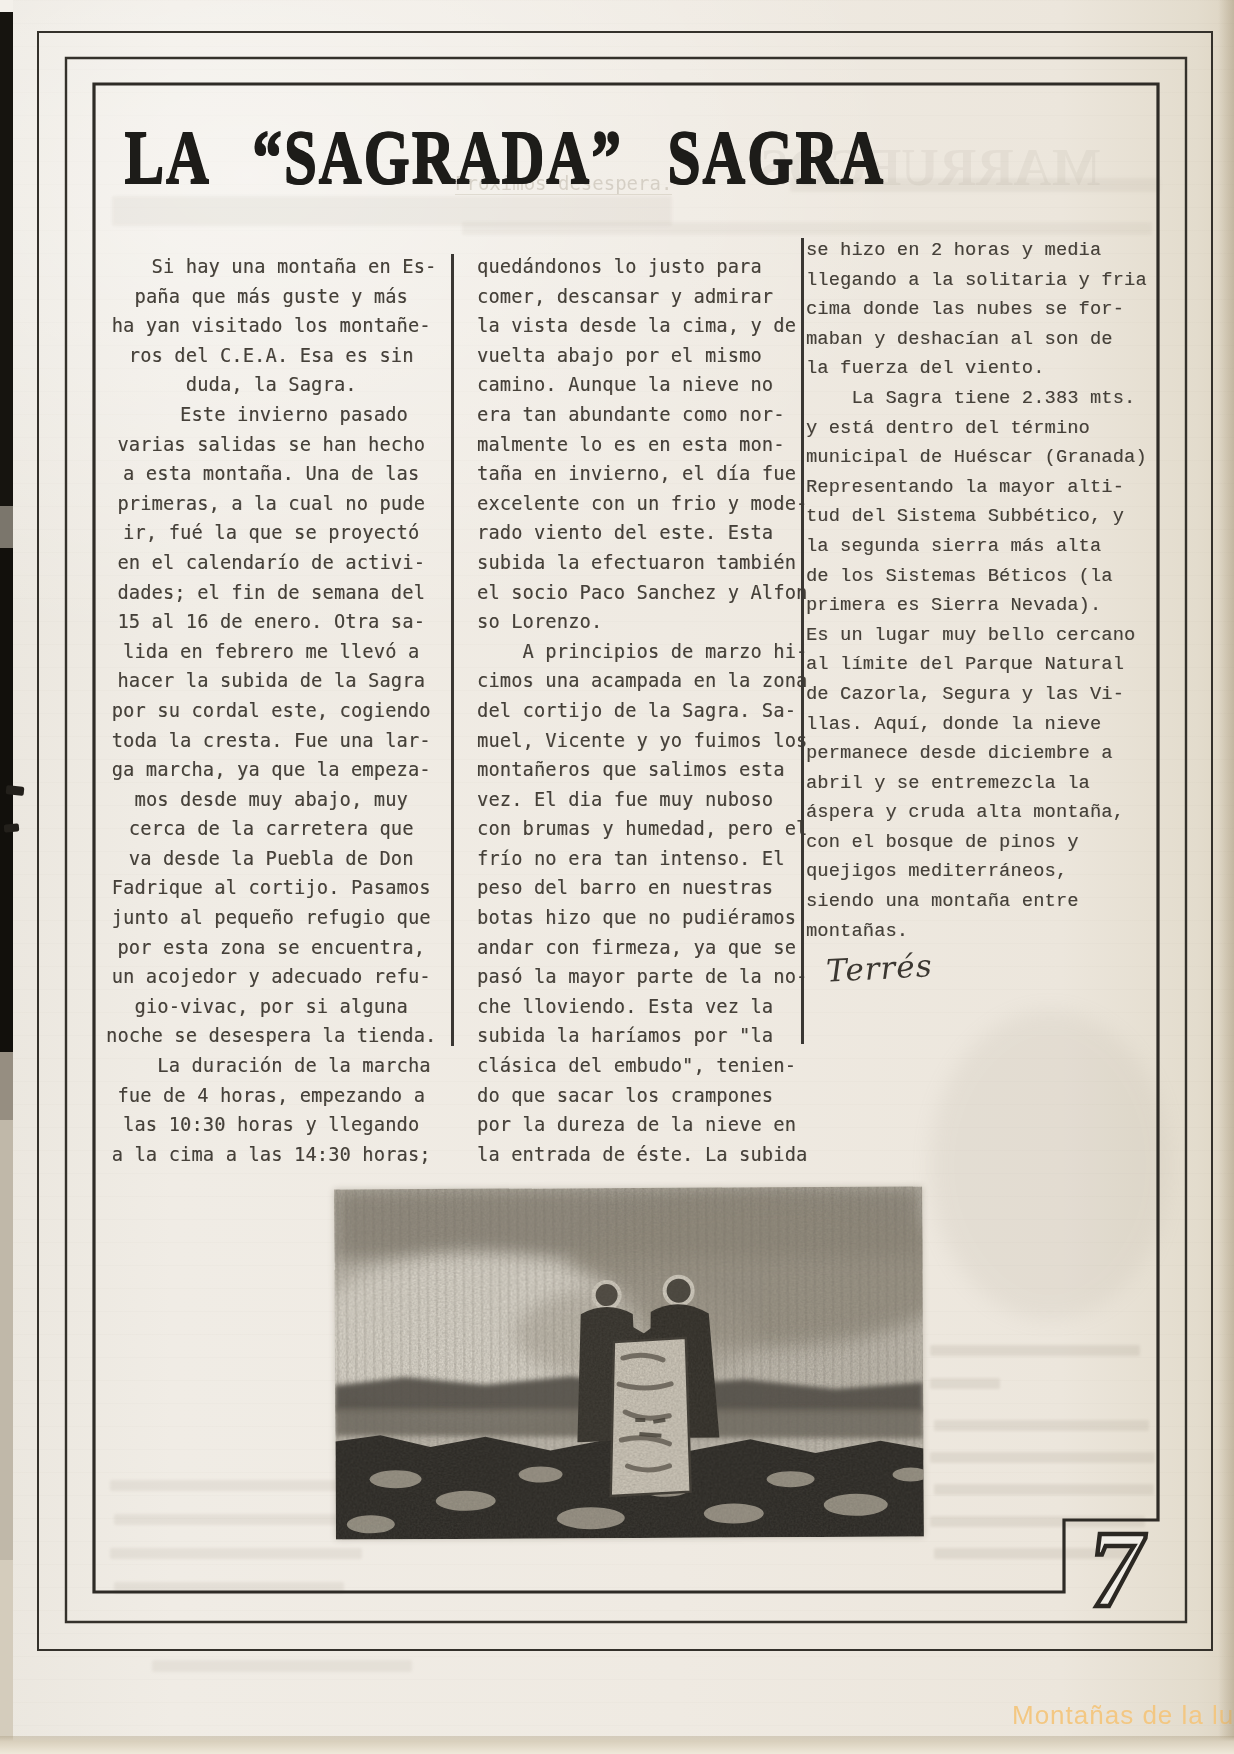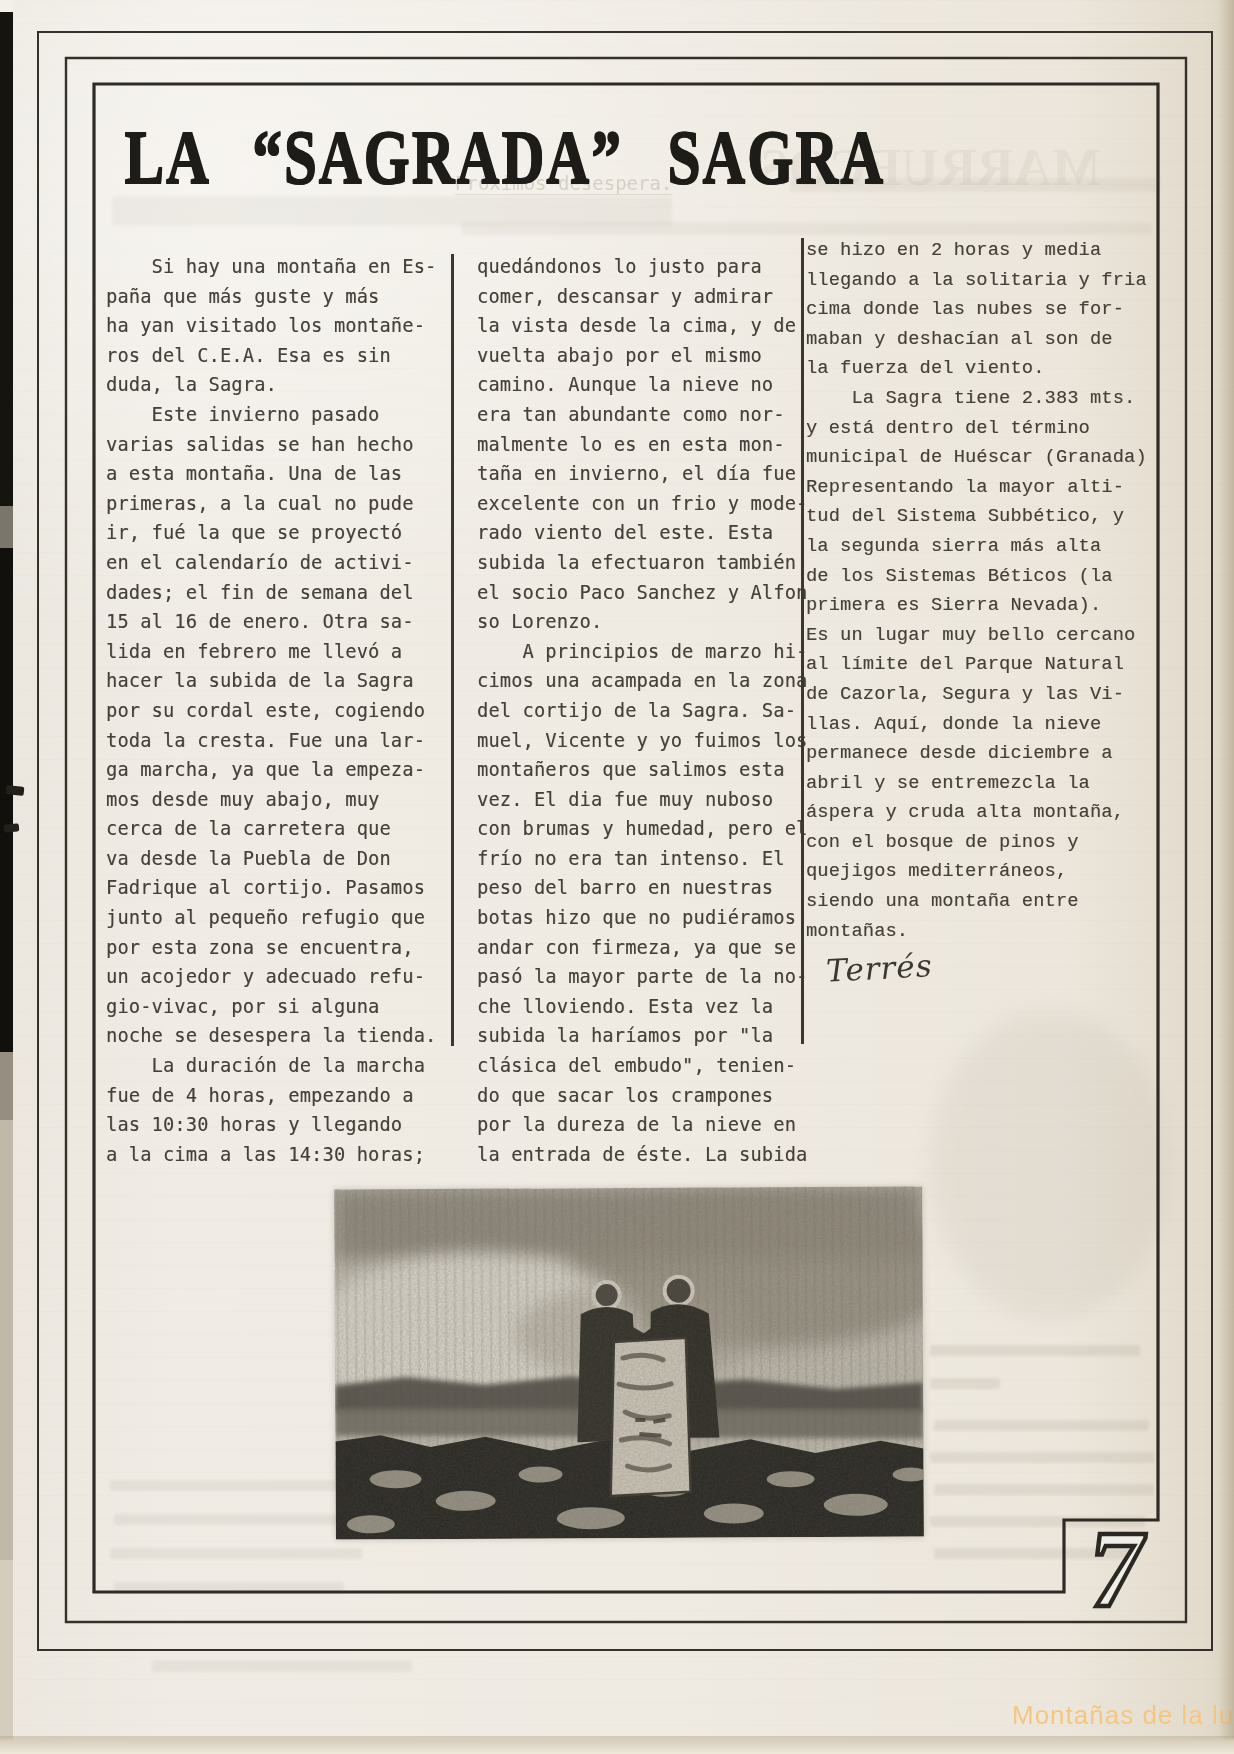--- a/index.html
+++ b/index.html
@@ -28,21 +28,21 @@
     font-family:"Liberation Serif",serif;font-weight:bold;font-size:64px;
     letter-spacing:2px;word-spacing:30px;color:#1d1c19;
     transform:scale(.93,1.18);transform-origin:left top;
     text-shadow:1px 0 0 #1d1c19,0 1px 0 #1d1c19,1px 1px 0 #1d1c19;}
 
   
   .col{position:absolute;margin:0;white-space:pre;
     font-family:"DejaVu Sans Mono",monospace;font-size:18.6px;line-height:29.6px;
     letter-spacing:.2px;color:#454039;
     text-shadow:.4px .4px 0 rgba(69,64,57,.4);}
-  .col1{left:106px;top:252px;}
+  .col1{left:106px;top:252px;text-align:center;}
   .col2{left:477px;top:252px;}
   .col3{left:806px;top:236px;font-family:Liberation Mono, monospace;}
   .divider{position:absolute;width:2.5px;background:#3a3733;}
   .div1{left:451px;top:254px;height:792px;}
   .div2{left:801px;top:238px;height:806px;}
 
   .signature{position:absolute;left:826px;top:950px;
     font-family:"DejaVu Serif",serif;font-style:italic;font-size:31px;color:#3b3731;
     transform:rotate(-3deg);letter-spacing:1px;}
 

